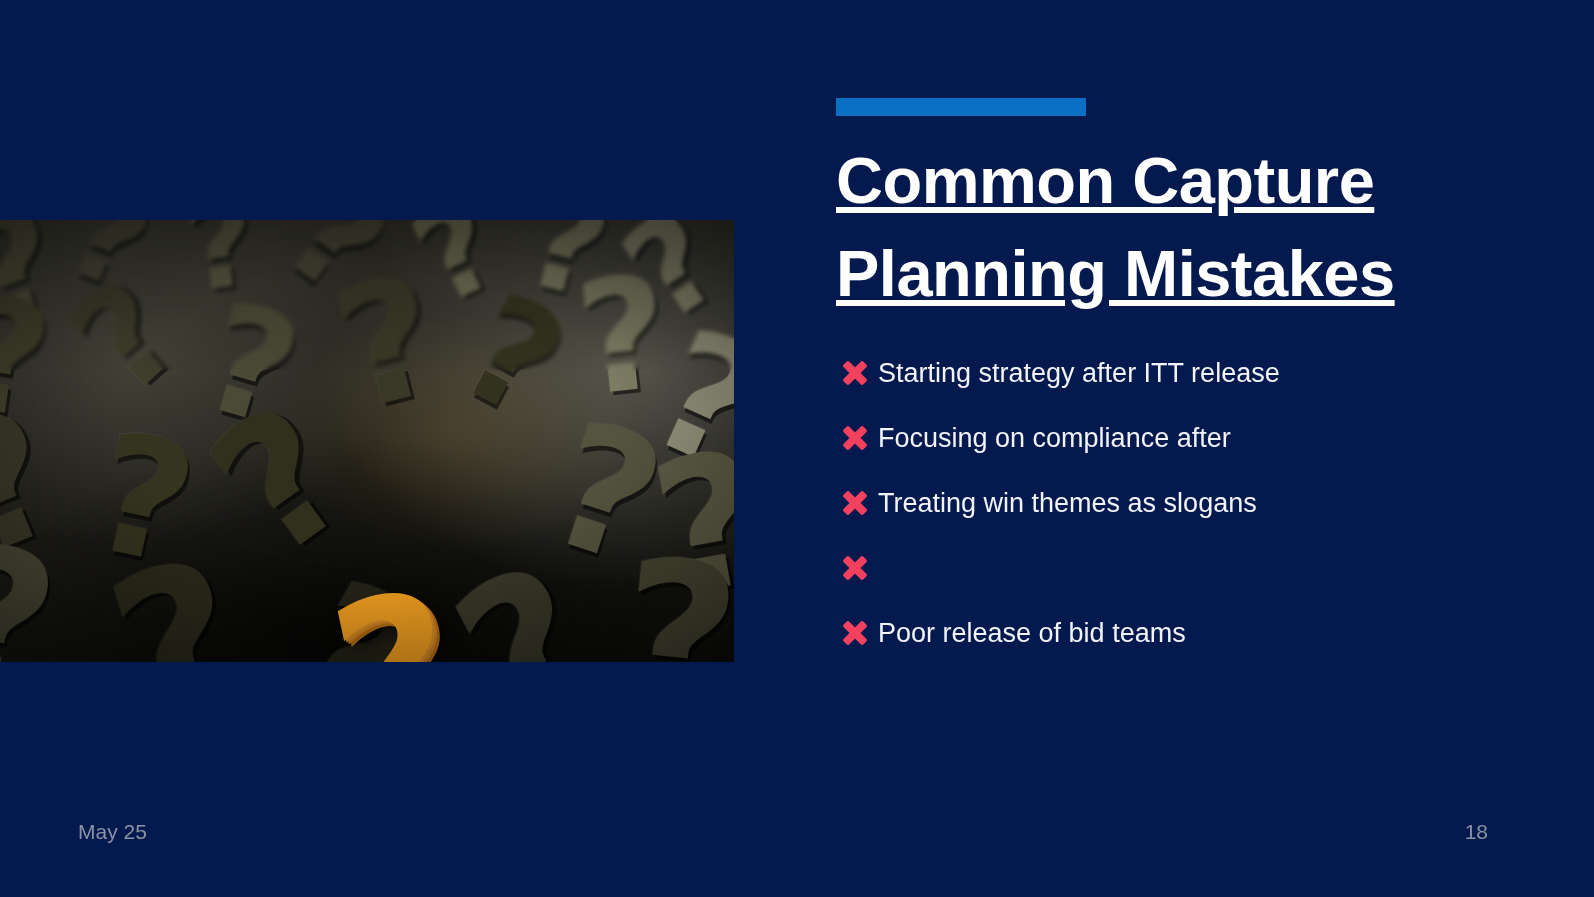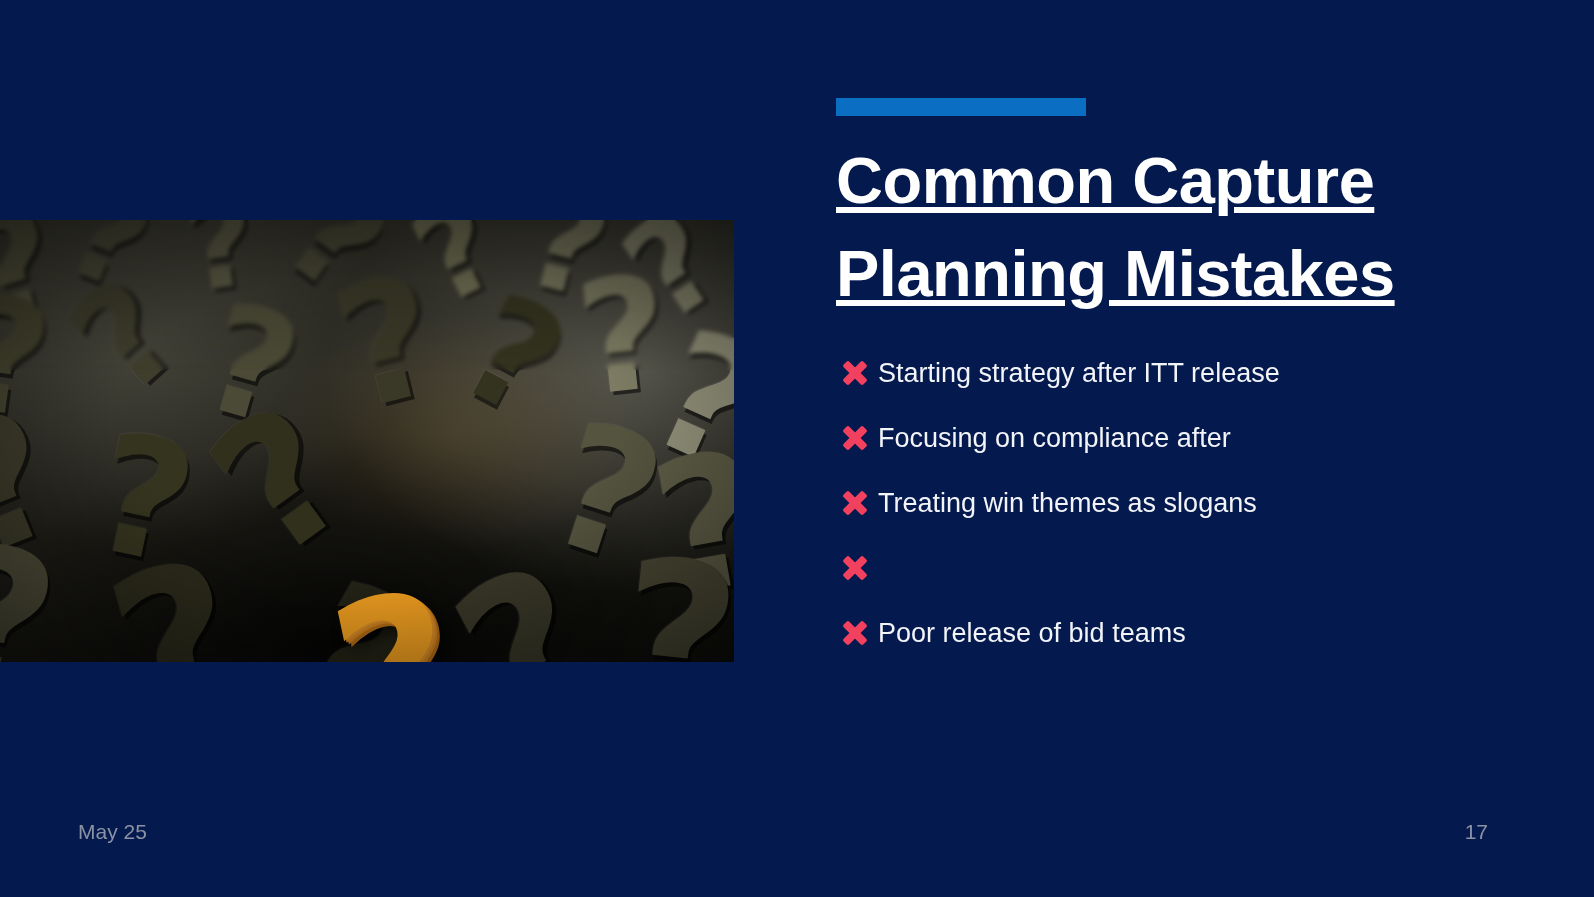--- a/index.html
+++ b/index.html
@@ -243,15 +243,15 @@
     </div>
 
     <div class="bullet-row">
       <span class="x-icon"></span>
       <span class="bullet-text">Poor release of bid teams</span>
     </div>
 
   </div>
 
   <div class="footer-date">May 25</div>
-  <div class="footer-page">17</div>
+  <div class="footer-page">18</div>
 
 </div>
 
 </body></html>

